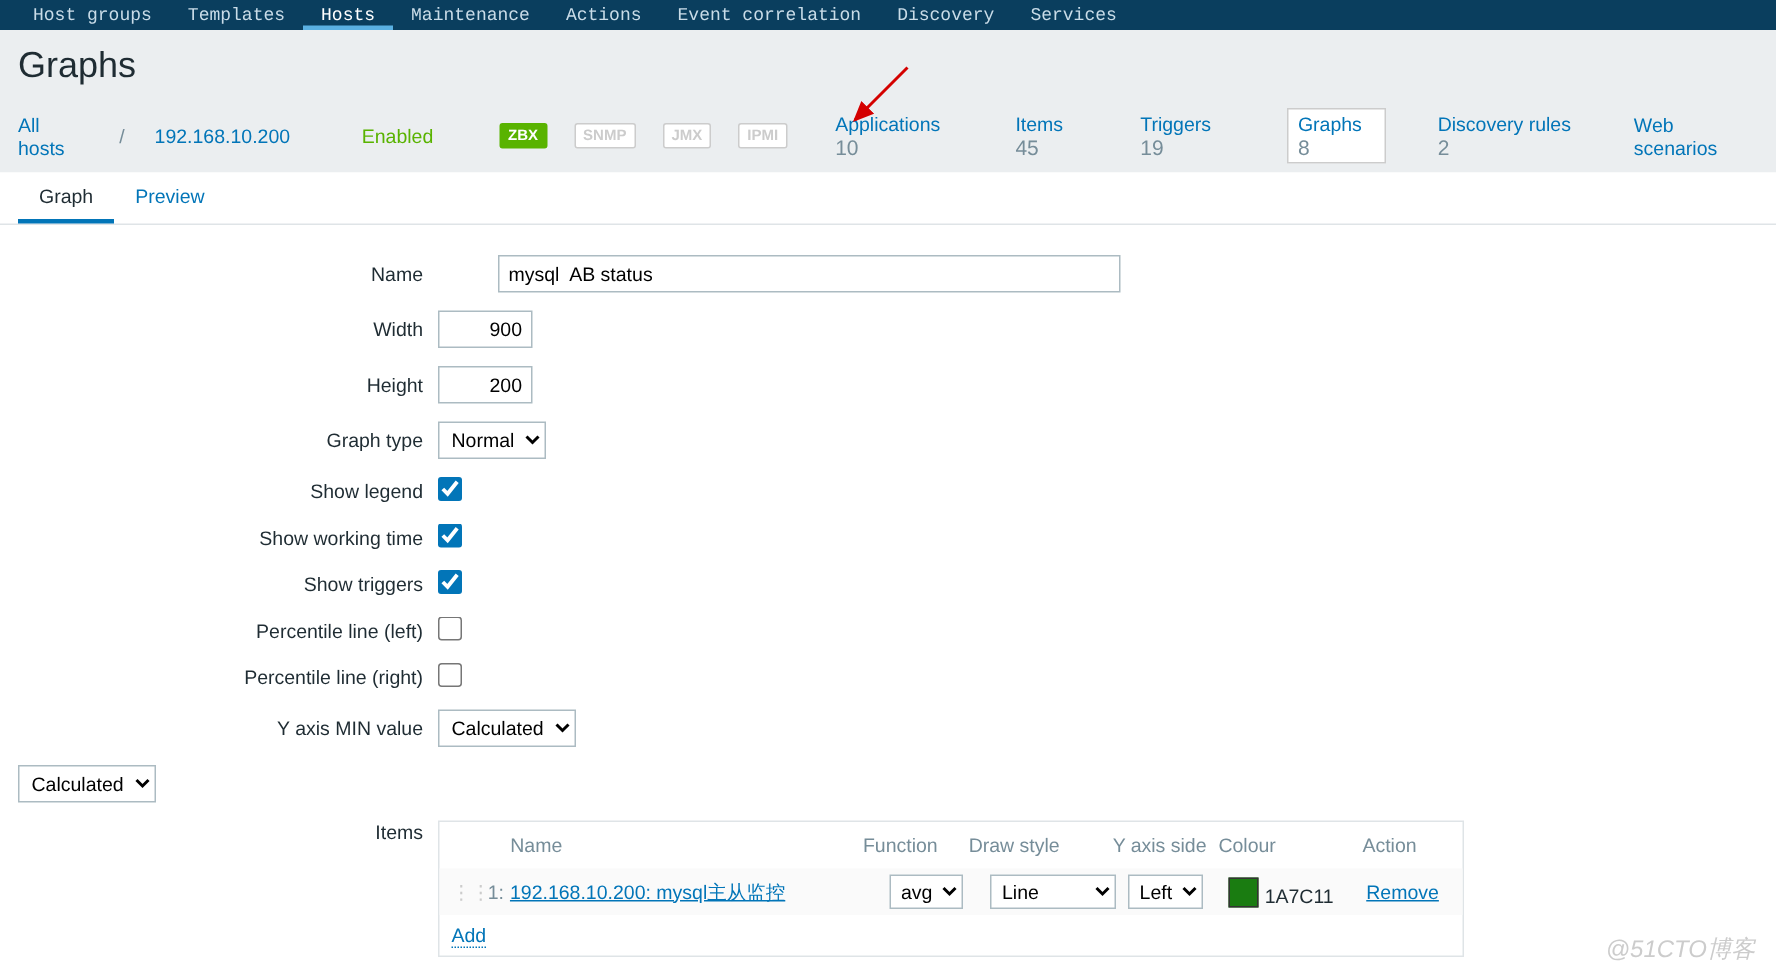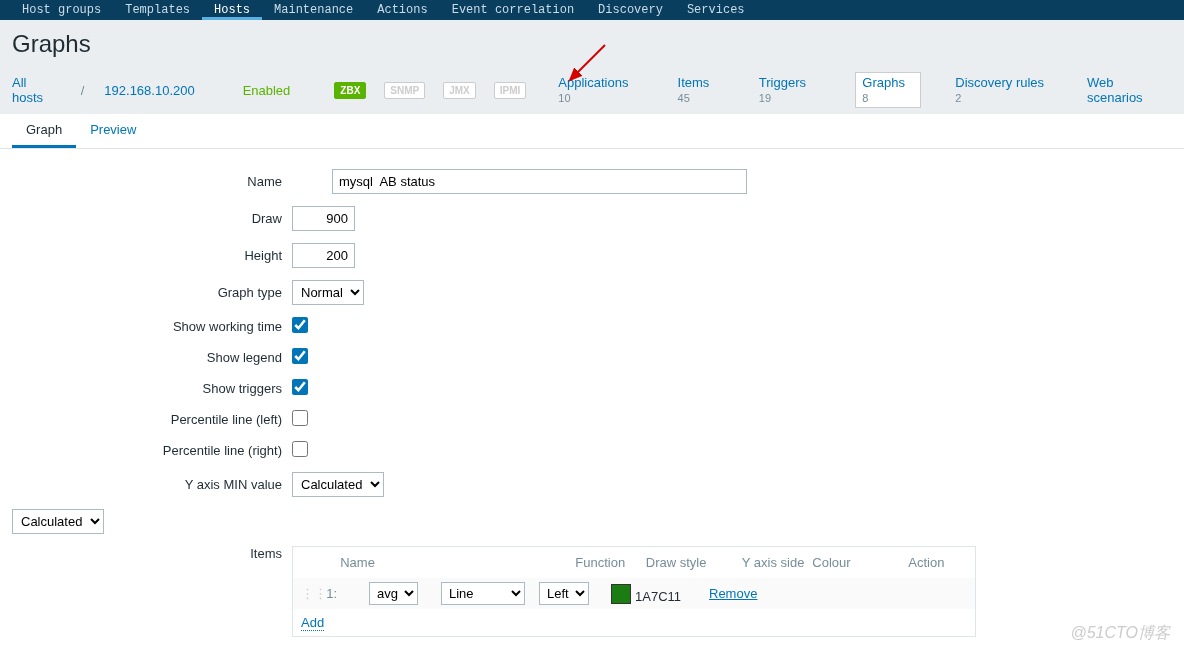--- a/index.html
+++ b/index.html
@@ -8,21 +8,21 @@
 .topnav a { color: #c9dce8; text-decoration: none; padding: 3px 12px; font-size: 12px; font-family: Liberation Mono, monospace; }
 .topnav a.active { color: #fff; border-bottom: 3px solid #5ab0e2; padding-bottom: 0; }
 .header-area { background: #ebeef0; padding: 10px 12px 0 12px; }
 h1 { font-size: 24px; font-weight: normal; color: #1f2c33; padding-bottom: 14px; }
 .filter-row { display: flex; align-items: center; gap: 20px; font-size: 13px; padding-bottom: 6px; }
 .filter-row a { color: #0275b8; text-decoration: none; }
 .filter-row .sep { color: #768d99; }
 .enabled { color: #59b300; }
 .badge { display: inline-block; padding: 2px 5px; font-size: 10px; font-weight: bold; border: 1px solid #ccc; color: #ccc; background: #fff; border-radius: 2px; margin-right: -2px; }
 .badge.green { background: #59b300; color: #fff; border-color: #59b300; }
-.count { color: #768d99; font-size: 11px; }
+.count { color: #768d99; font-size: 14px; }
 .filter-link { color: #0275b8; text-decoration: none; margin-left: 14px; }
 .filter-link.boxed { border: 1px solid #ccc; padding: 2px 6px; background: #fff; }
 .tabs { border-bottom: 1px solid #dfe4e7; padding: 0 12px; background: #fff; display: flex; }
 .tabs a { padding: 8px 14px; color: #0275b8; text-decoration: none; font-size: 13px; }
 .tabs a.active { color: #1f2c33; border-bottom: 3px solid #0275b8; }
 .form-area { padding: 20px 12px; background: #fff; }
 .form-row { display: flex; align-items: center; margin-bottom: 12px; }
 .form-label { width: 280px; text-align: right; padding-right: 10px; color: #1f2c33; }
 .form-field input[type=text] { border: 1px solid #acbbc2; padding: 4px 6px; font-size: 13px; }
 .form-field input.wide { width: 415px; margin-left: 40px; }
@@ -109,37 +109,37 @@
   <a class="active">Graph</a>
   <a>Preview</a>
 </div>
 
 <div class="form-area">
   <div class="form-row">
     <div class="form-label">Name</div>
     <div class="form-field"><input type="text" class="wide" value="mysql  AB status" style=""></div>
   </div>
   <div class="form-row">
-    <div class="form-label">Draw</div>
+    <div class="form-label">Width</div>
     <div class="form-field"><input type="text" class="num" value="900" style=""></div>
   </div>
   <div class="form-row">
     <div class="form-label">Height</div>
     <div class="form-field"><input type="text" class="num" value="200" style=""></div>
   </div>
   <div class="form-row">
     <div class="form-label">Graph type</div>
     <div class="form-field"><select><option>Normal</option></select></div>
   </div>
   <div class="form-row">
-    <div class="form-label">Show working time</div>
+    <div class="form-label">Show legend</div>
     <div class="form-field"><input type="checkbox" checked="" style=""></div>
   </div>
   <div class="form-row">
-    <div class="form-label">Show legend</div>
+    <div class="form-label">Show working time</div>
     <div class="form-field"><input type="checkbox" checked="" style=""></div>
   </div>
   <div class="form-row">
     <div class="form-label">Show triggers</div>
     <div class="form-field"><input type="checkbox" checked="" style=""></div>
   </div>
   <div class="form-row">
     <div class="form-label">Percentile line (left)</div>
     <div class="form-field"><input type="checkbox" style=""></div>
   </div>
@@ -164,20 +164,21 @@
           <div class="col-name">Name</div>
           <div class="col-func">Function</div>
           <div class="col-draw">Draw style</div>
           <div class="col-yaxis">Y axis side</div>
           <div class="col-colour">Colour</div>
           <div class="col-action">Action</div>
         </div>
         <div class="items-row">
           <div class="col-drag">⋮⋮</div>
           <div class="col-num">1:</div>
+          <div class="col-name"><a>192.168.10.200: mysql主从监控</a></div>
           <div class="col-func"><select><option>avg</option></select></div>
           <div class="col-draw"><select style="width:84px"><option>Line</option></select></div>
           <div class="col-yaxis"><select><option>Left</option></select></div>
           <div class="col-colour">
             <div class="colour-swatch" style="background:#1A7C11"></div>
             <span>1A7C11</span>
           </div>
           <div class="col-action"><a>Remove</a></div>
         </div>
         <div class="items-add"><a>Add</a></div>

